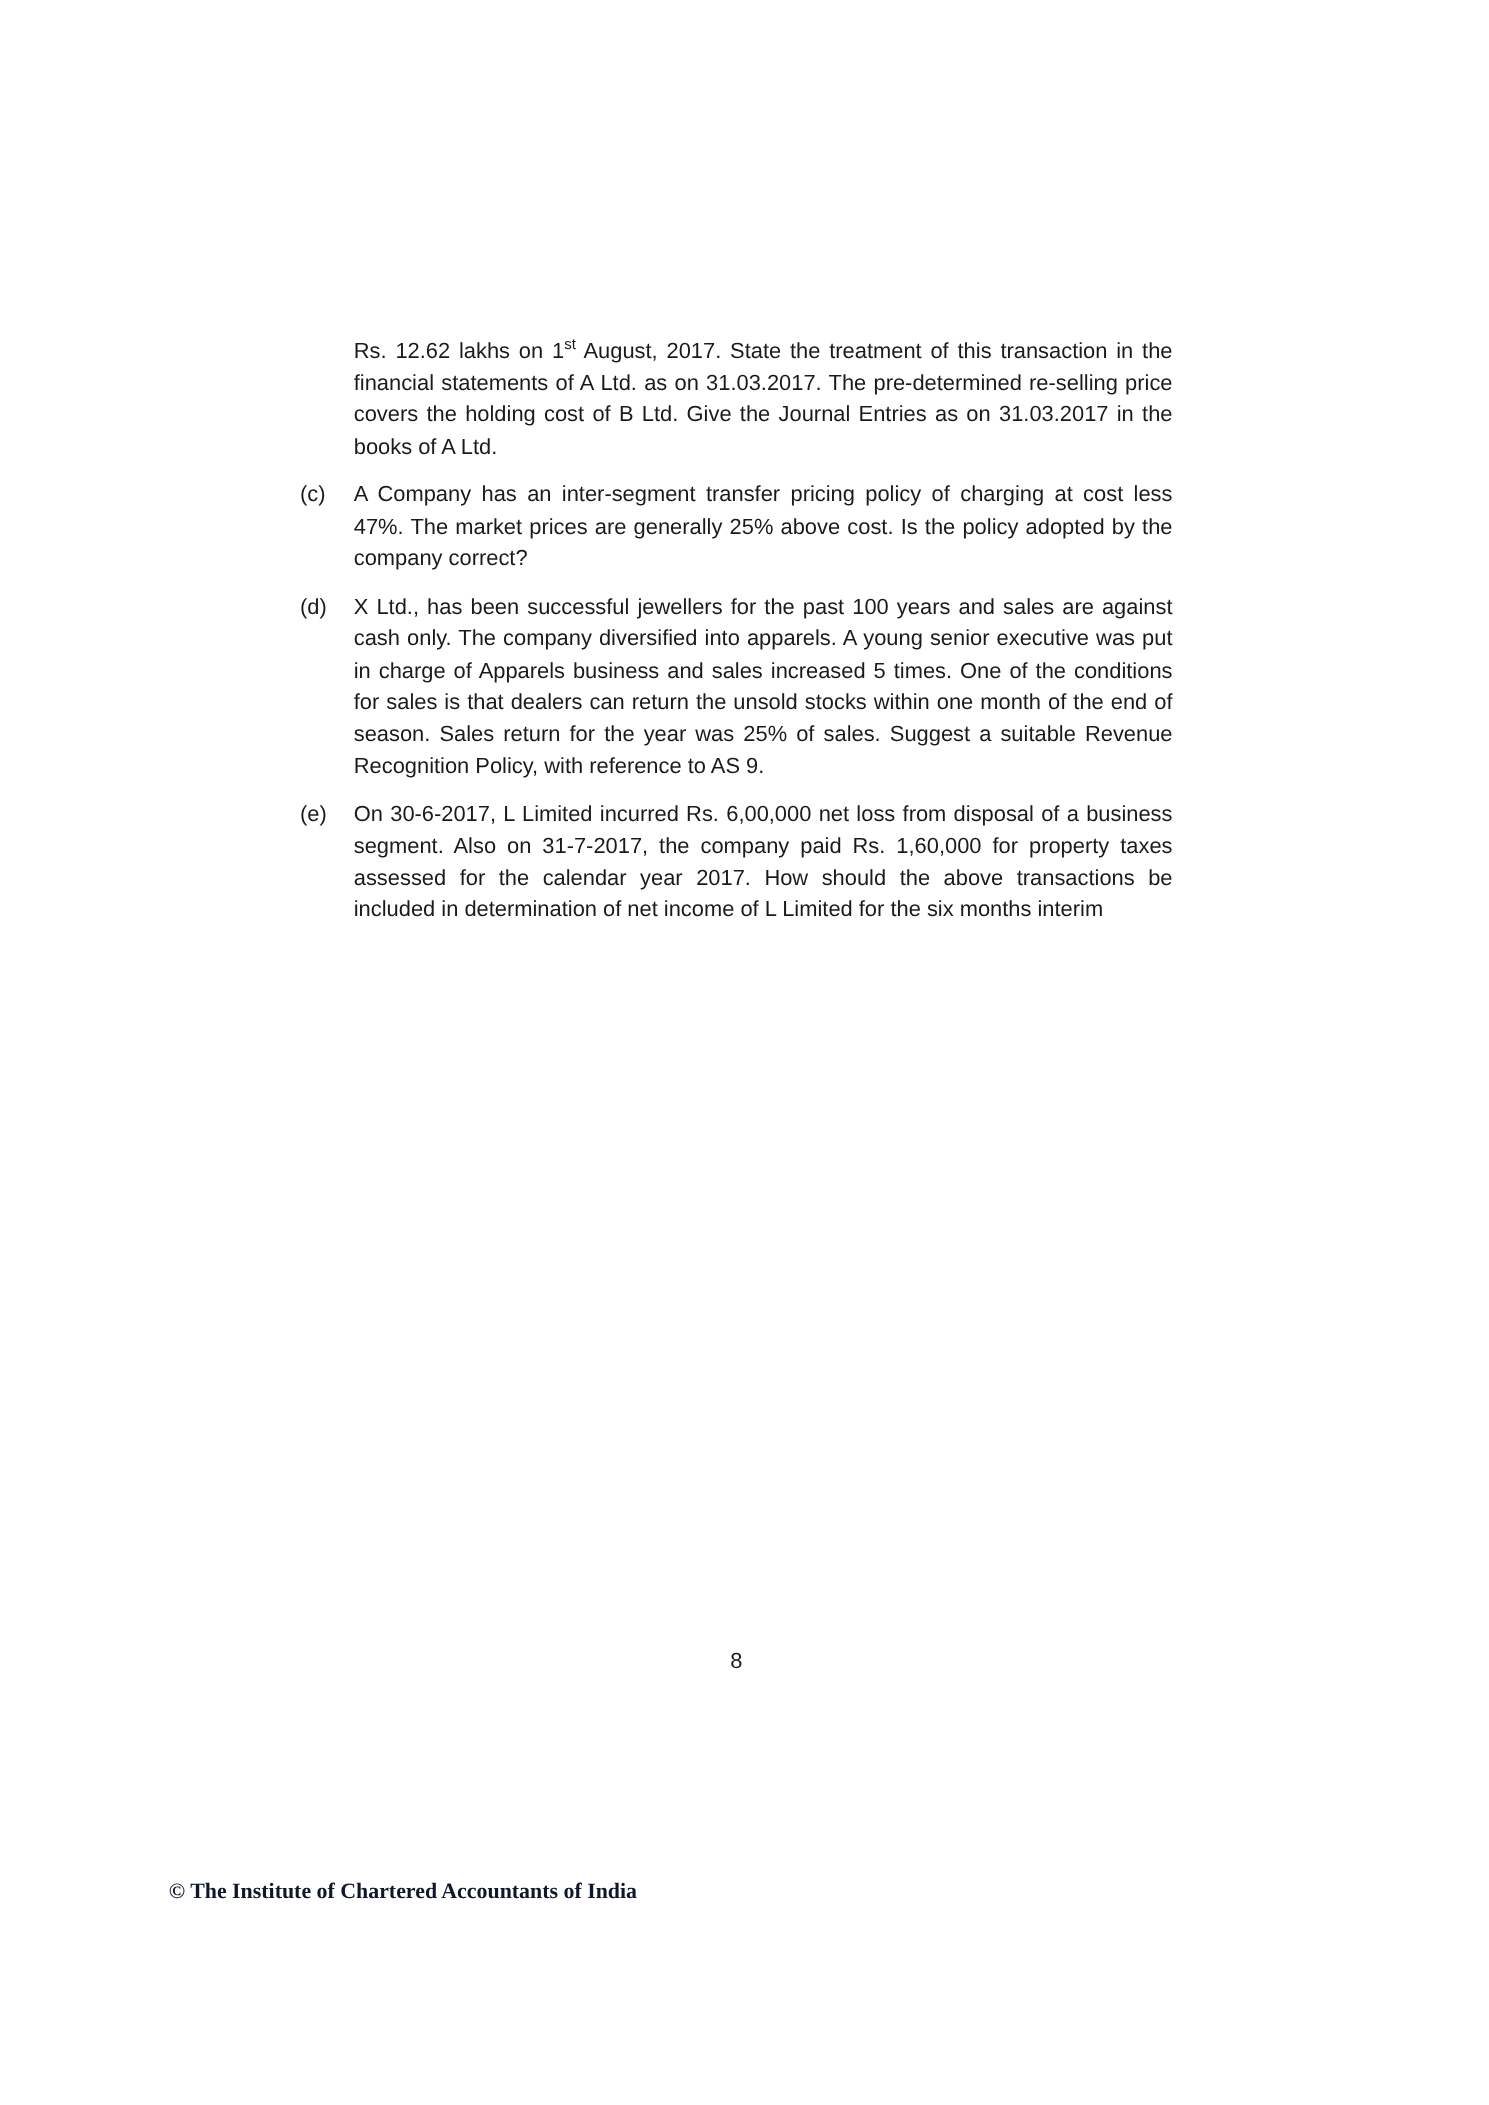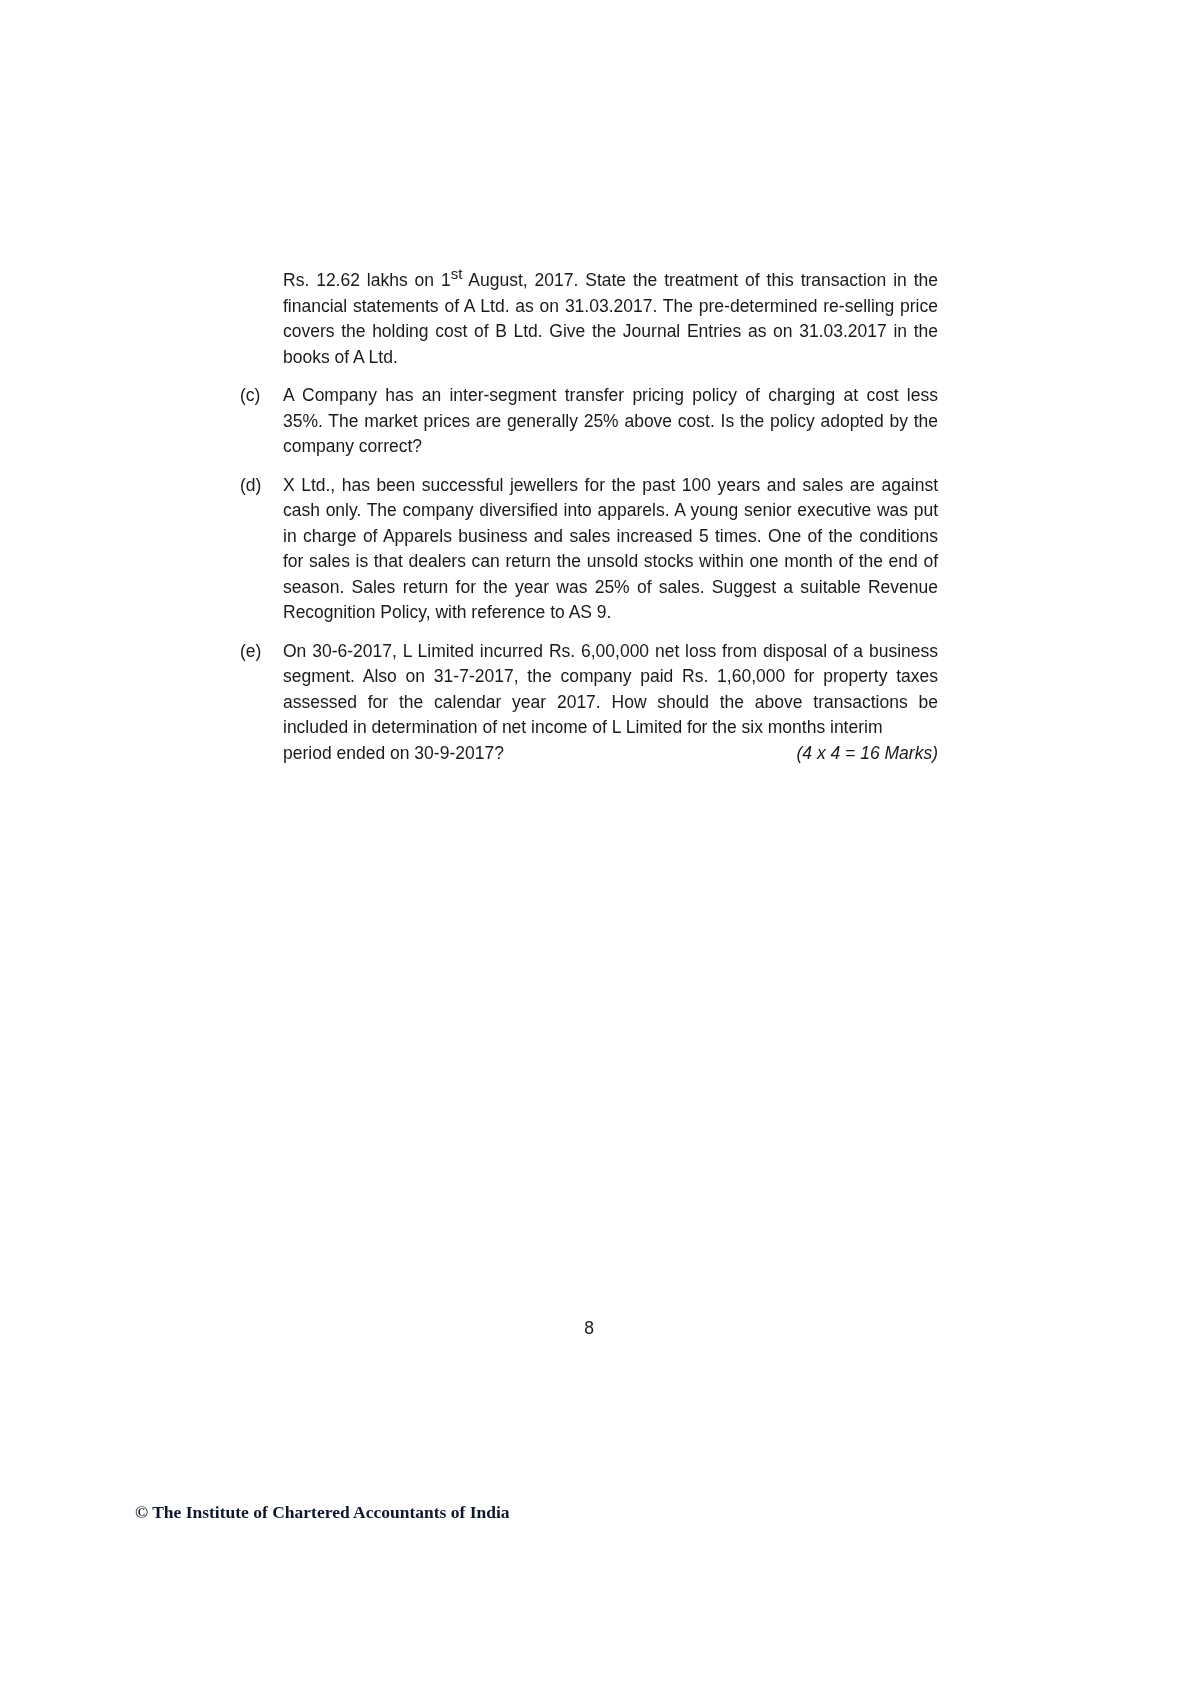--- a/index.html
+++ b/index.html
@@ -25,21 +25,21 @@
     line-height: 25.5px;
   }
   .para {
     margin: 0 0 13px 0;
     text-align: justify;
   }
   .para.intro {
     margin-left: 43px;
   }
   sup.ord {
-    font-size: 15px;
+    font-size: 12px;
     vertical-align: super;
     line-height: 0;
     margin-top: 28px;
   }
   .item {
     display: flex;
     margin: 0 0 13px 0;
   }
   .item .label {
     flex: 0 0 43px;
@@ -84,39 +84,35 @@
 
 <div class="page">
 
   <div class="content">
 
     <p class="para intro"><span>Rs. 12.62 lakhs on 1</span><sup class="ord">st</sup><span> August, 2017. State the treatment of this transaction in the financial statements of A Ltd. as on 31.03.2017.  The pre-determined re-selling price covers the holding cost of B Ltd. Give the Journal Entries as on 31.03.2017 in the books of A Ltd.</span></p>
 
     <div class="item">
       <span class="label">(c)</span>
       <div class="text-wrap">
-        <p class="text">A Company has an inter-segment transfer pricing policy of charging at cost less 35%. The market prices are generally 25% above cost. Is the policy adopted by the company correct?</p>
+        <p class="text">A Company has an inter-segment transfer pricing policy of charging at cost less 47%. The market prices are generally 25% above cost. Is the policy adopted by the company correct?</p>
       </div>
     </div>
 
     <div class="item">
       <span class="label">(d)</span>
       <div class="text-wrap">
         <p class="text">X Ltd., has been successful jewellers for the past 100 years and sales are against cash only. The company diversified into apparels. A young senior executive was put in charge of Apparels business and sales increased 5 times.  One of the conditions for sales is that dealers can return the unsold stocks within one month of the end of season. Sales return for the year was 25% of sales. Suggest a suitable Revenue Recognition Policy, with reference to AS 9.</p>
       </div>
     </div>
 
     <div class="item">
       <span class="label">(e)</span>
       <div class="text-wrap">
         <p class="text">On 30-6-2017, L Limited incurred Rs. 6,00,000 net loss from disposal of a business segment.  Also on 31-7-2017, the company paid Rs. 1,60,000 for property taxes assessed for the calendar year 2017.  How should the above transactions be included in determination of net income of L Limited for the six months interim</p>
-        <div class="last-line">
-          <span>period ended on 30-9-2017?</span>
-          <span class="marks">(4 x 4 = 16 Marks)</span>
-        </div>
       </div>
     </div>
 
   </div>
 
   <div class="page-number">8</div>
 
   <div class="footer">© The Institute of Chartered Accountants of India</div>
 
 </div>

